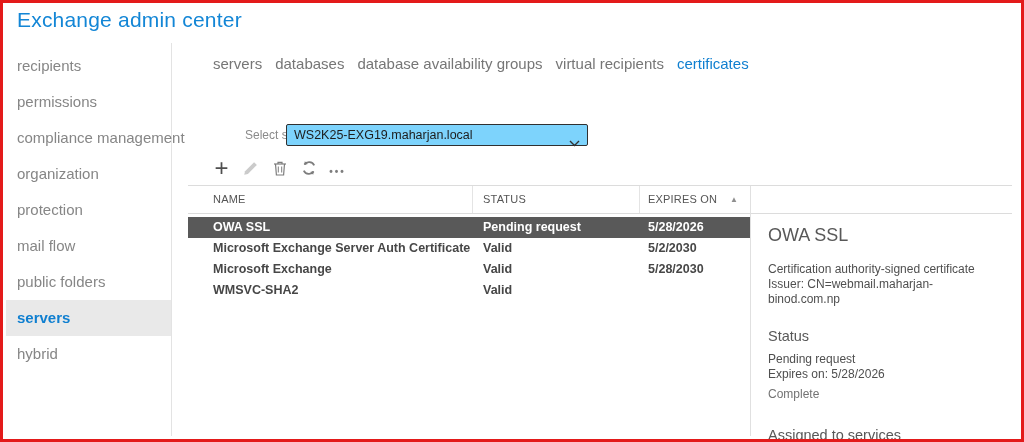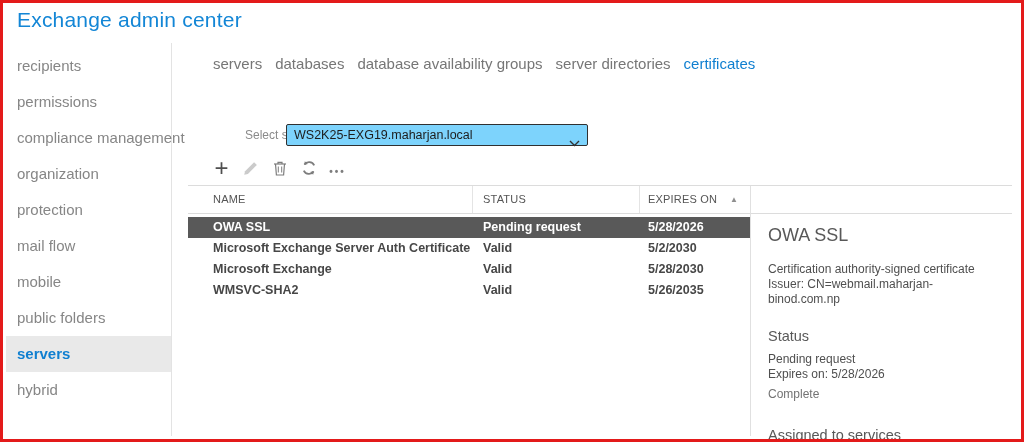--- a/index.html
+++ b/index.html
@@ -116,33 +116,32 @@
 
   <div class="app-title">Exchange admin center</div>
 
   <nav class="sidebar">
     <div class="side-item">recipients</div>
     <div class="side-item">permissions</div>
     <div class="side-item">compliance management</div>
     <div class="side-item">organization</div>
     <div class="side-item">protection</div>
     <div class="side-item">mail flow</div>
-    <div class="side-item">mobile</div>
     <div class="side-item">public folders</div>
     <div class="side-item selected">servers</div>
     <div class="side-item">hybrid</div>
   </nav>
 
   <main class="main">
 
     <div class="tabs">
       <span class="tab">servers</span>
       <span class="tab">databases</span>
       <span class="tab">database availability groups</span>
-      <span class="tab">server directories</span>
+      <span class="tab">virtual recipients</span>
       <span class="tab active">certificates</span>
     </div>
 
     <div class="selector-row">
       <span class="selector-label">Select server:</span>
       <div class="dropdown">
         <span class="value">WS2K25-EXG19.maharjan.local</span>
         <span class="chev">
           <svg width="11" height="7" viewBox="0 0 11 7">
               <path d="M1 1l4.5 4.5L10 1" fill="none" stroke="#333" stroke-width="1.4"></path>
@@ -200,21 +199,20 @@
           <div class="c-expires">5/2/2030</div>
         </div>
         <div class="row">
           <div class="c-name">Microsoft Exchange</div>
           <div class="c-status">Valid</div>
           <div class="c-expires">5/28/2030</div>
         </div>
         <div class="row">
           <div class="c-name">WMSVC-SHA2</div>
           <div class="c-status">Valid</div>
-          <div class="c-expires">5/26/2035</div>
         </div>
       </div>
 
       <aside class="details">
         <h2>OWA SSL</h2>
         <div class="dline">Certification authority-signed certificate</div>
         <div class="dline">Issuer: CN=webmail.maharjan-binod.com.np</div>
         <h3>Status</h3>
         <div class="dline">Pending request</div>
         <div class="dline">Expires on: 5/28/2026</div>

